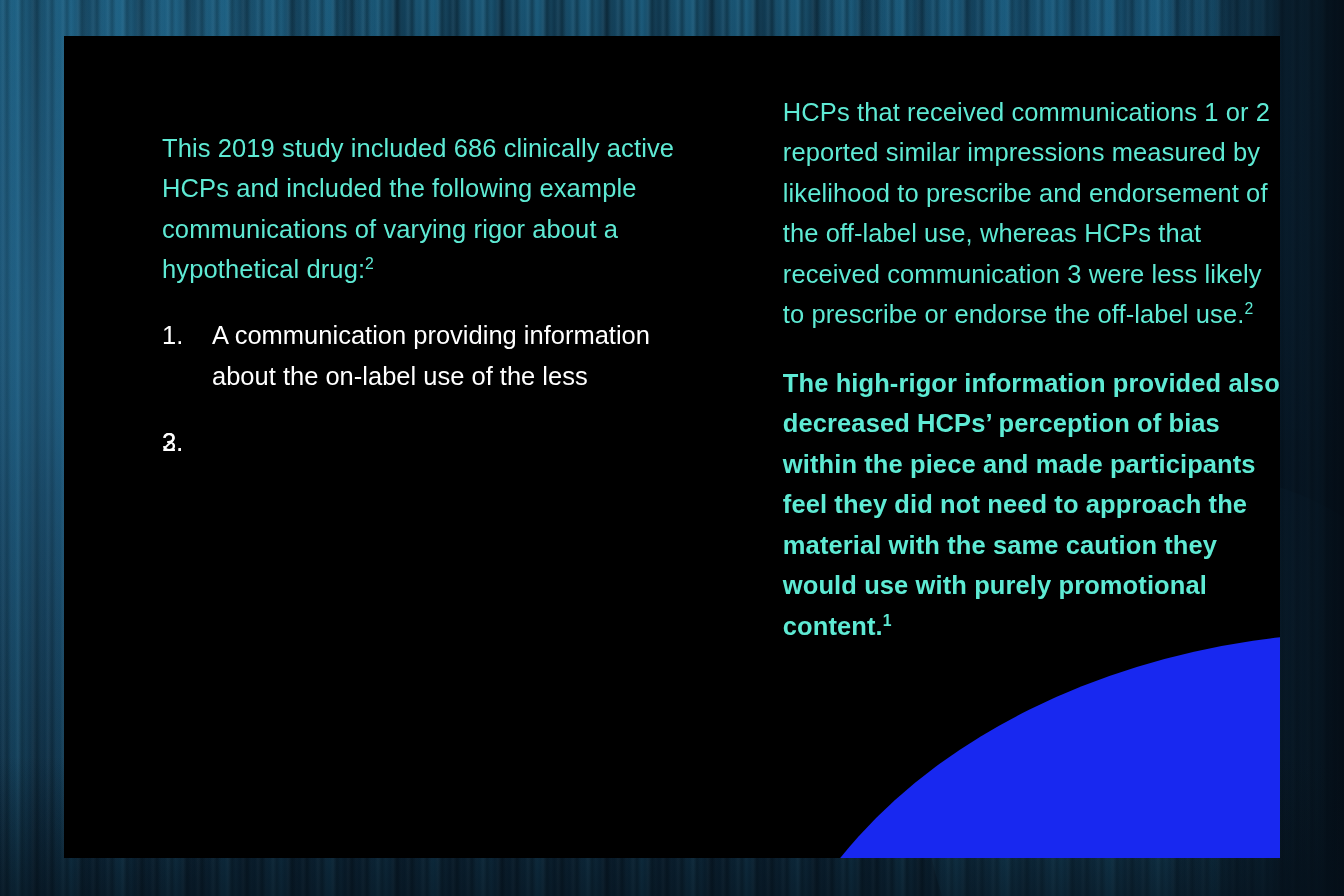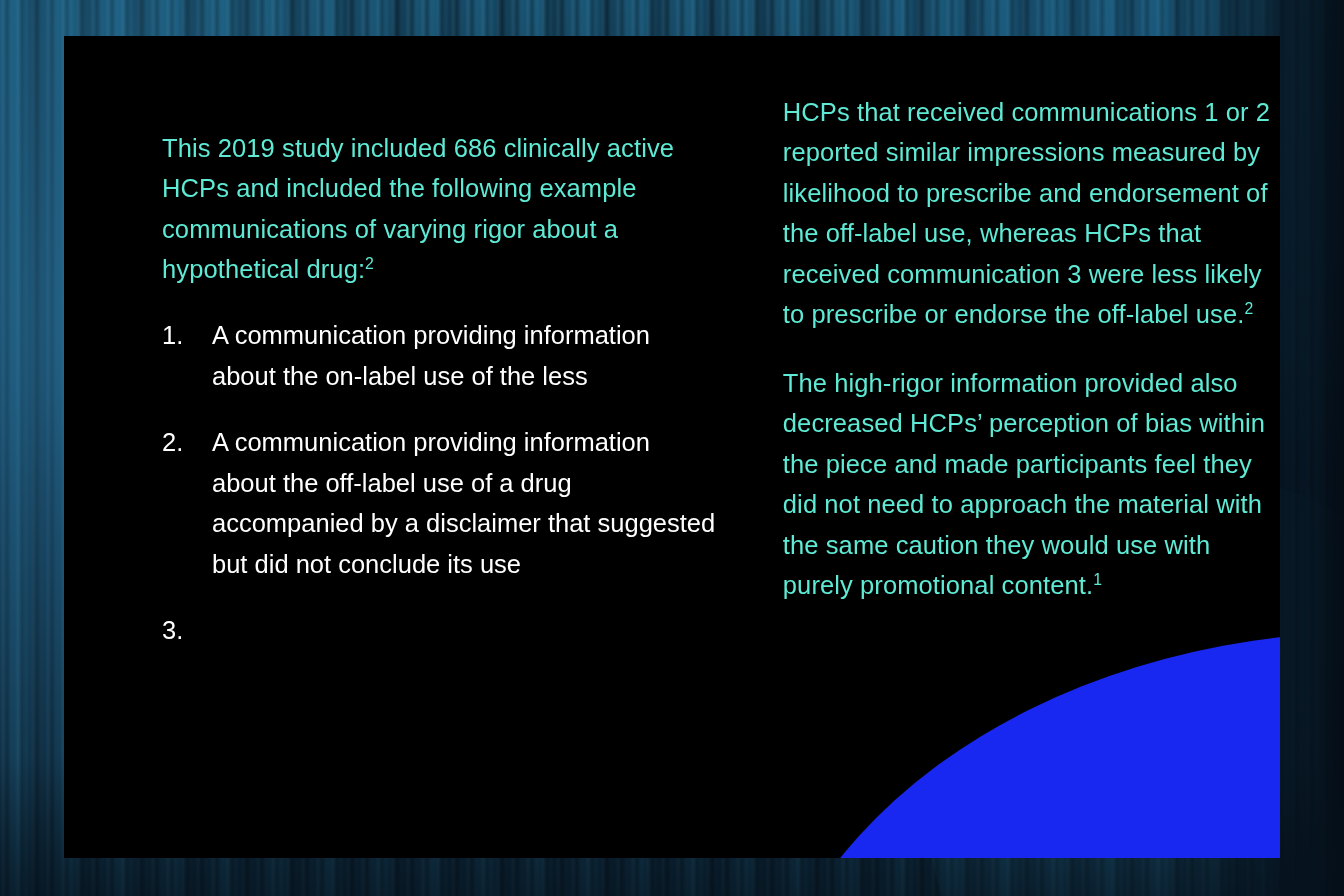--- a/index.html
+++ b/index.html
@@ -148,20 +148,21 @@
   .para {
     color: #5eead4;
     font-size: 25.5px;
     line-height: 40.5px;
     letter-spacing: 0.1px;
     font-weight: 400;
   }
 
   .para + .para {
     margin-top: 28px;
+    font-weight: bold;
   }
 
   sup {
     font-size: 0.62em;
     vertical-align: super;
     line-height: 0;
   }
 
   
   ol.numlist {
@@ -216,21 +217,20 @@
       <div class="col col-left">
         <p class="para"><span>This 2019 study included 686 clinically active HCPs and included the following example communications of varying rigor about a hypothetical drug:</span><sup>2</sup></p>
 
         <ol class="numlist">
           <li>
             <span class="marker">1.</span>
             <span>A communication providing information about the on-label use of the less</span>
           </li>
           <li>
             <span class="marker">2.</span>
-            <span>A communication providing information about the off-label use of a drug accompanied by a disclaimer that suggested but did not conclude its use</span>
           </li>
           <li>
             <span class="marker">3.</span>
           </li>
         </ol>
       </div>
 
       <div class="col col-right">
         <p class="para"><span>HCPs that received communications 1 or 2 reported similar impressions measured by likelihood to prescribe and endorsement of the off-label use, whereas HCPs that received communication 3 were less likely to prescribe or endorse the off-label use.</span><sup>2</sup></p>
         <p class="para"><span>The high-rigor information provided also decreased HCPs’ perception of bias within the piece and made participants feel they did not need to approach the material with the same caution they would use with purely promotional content.</span><sup>1</sup></p>

